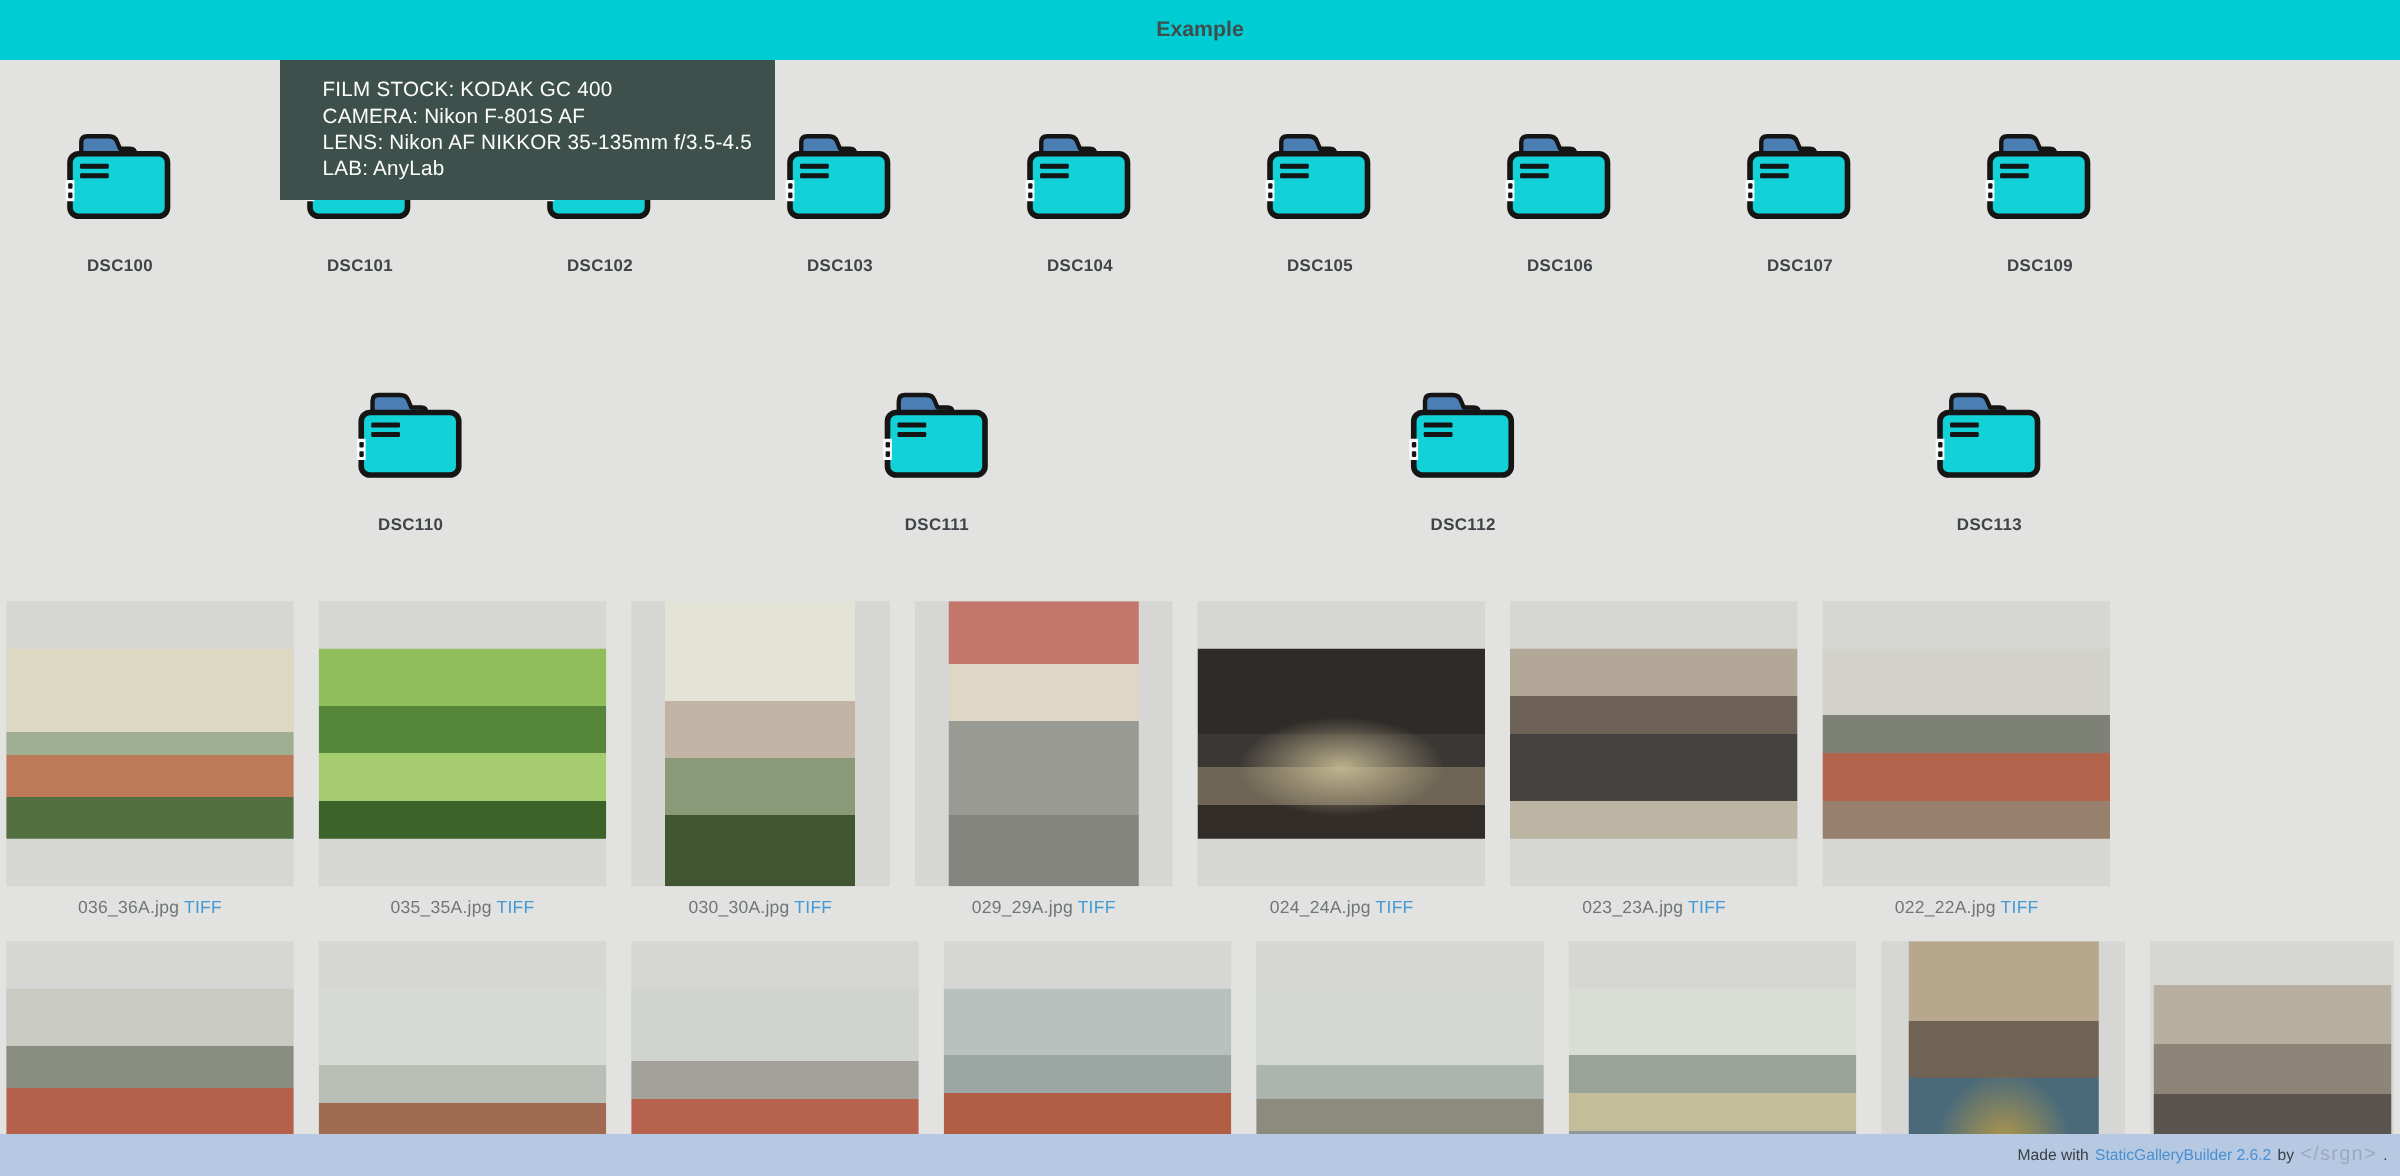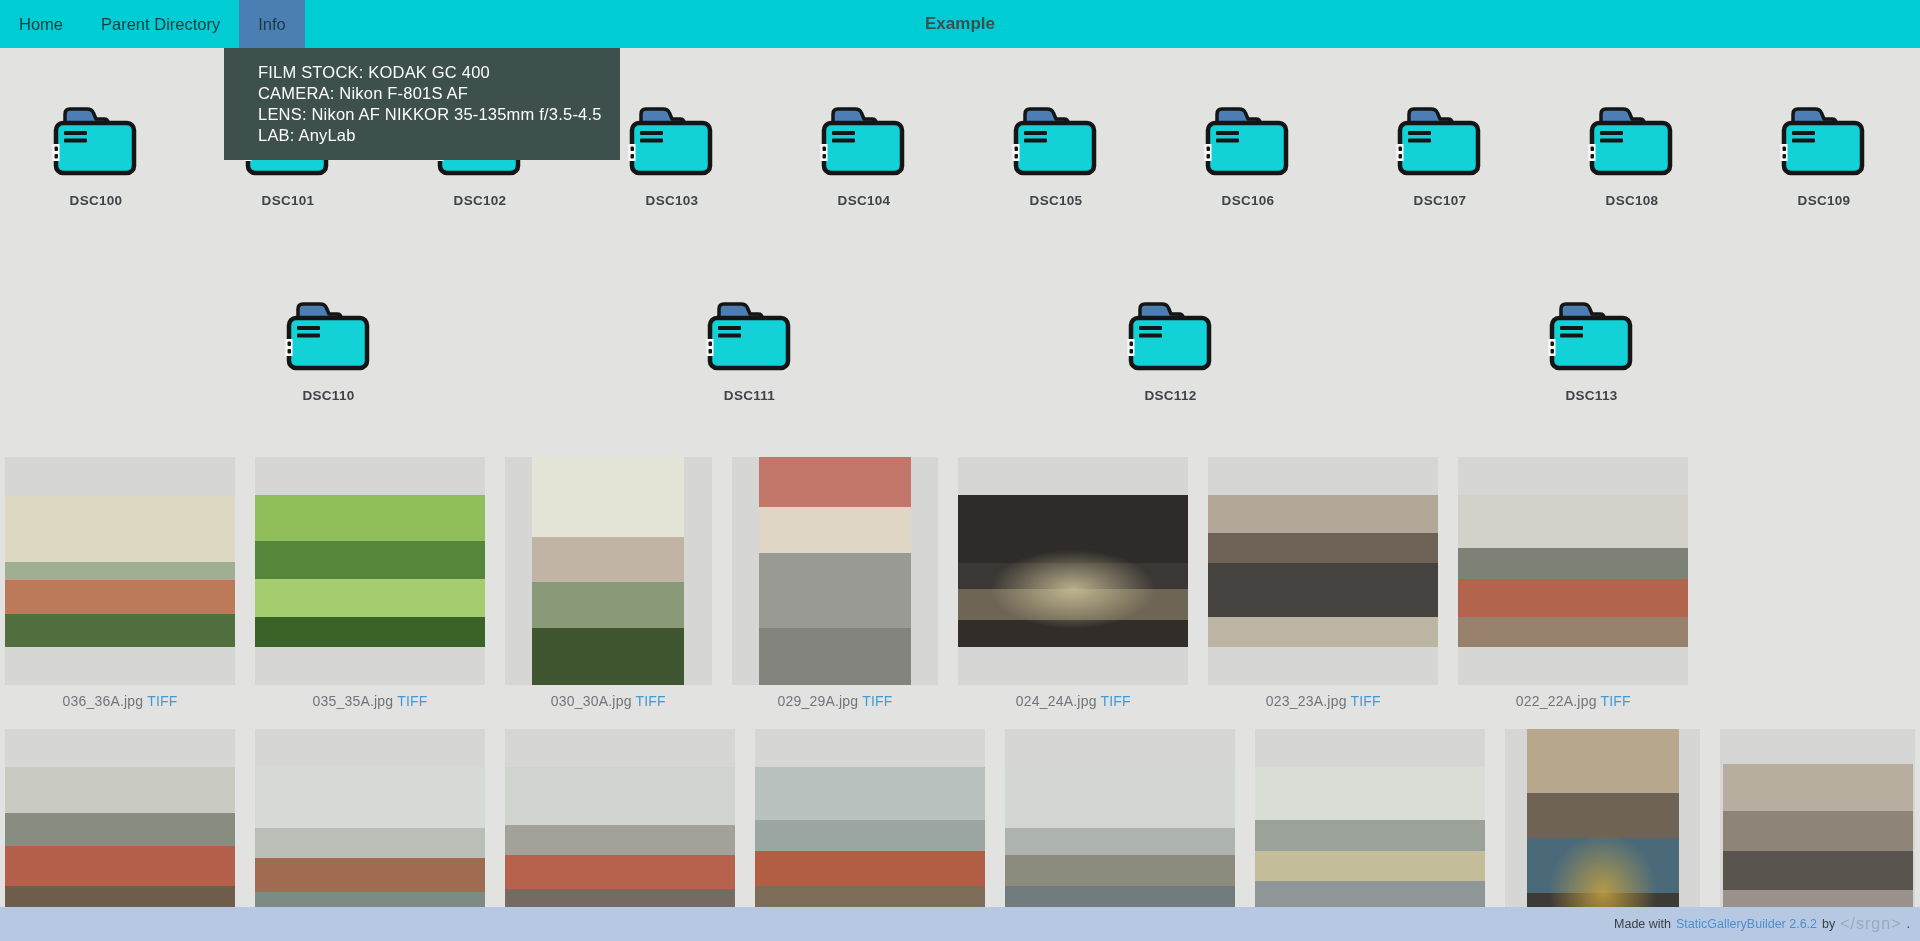--- a/index.html
+++ b/index.html
@@ -31,21 +31,21 @@
   .folder-row{display:flex}
   .folder-row.row1 .folder-cell{width:10%}
   .folder-row.row2{margin-top:90px;justify-content:center}
   .folder-row.row2 .folder-cell{width:421px}
   .folder-cell{display:flex;flex-direction:column;align-items:center;cursor:pointer}
   .folder-icon svg{width:88px;height:74px;display:block}
   .f-tab{fill:var(--folder-tab);stroke:var(--folder-outline);stroke-width:3.5px;stroke-linejoin:round}
   .f-body{fill:var(--folder-body);stroke:var(--folder-outline);stroke-width:4.5px}
   .f-line{fill:var(--folder-outline)}
   .f-stitch{fill:#FBFBFB}
-  .folder-label{margin-top:16px;font-weight:bold;font-size:13.5px;letter-spacing:.3px;color:var(--folder-label)}
+  .folder-label{margin-top:28px;font-weight:bold;font-size:13.5px;letter-spacing:.3px;color:var(--folder-label)}
 
   
   .gallery{margin-top:54px}
   .thumb-grid{display:grid;grid-template-columns:repeat(8,1fr);gap:20px;padding:0 5px}
   .thumb-cell{height:228px;background:var(--cell-bg);display:flex;align-items:center;justify-content:center;overflow:hidden;cursor:pointer}
   .photo{flex:none}
   .photo.landscape{width:230px;height:152px}
   .photo.portrait{width:152px;height:228px}
   .photo.squarish{width:190px;height:158px}
   .thumb-caption{text-align:center;font-size:14px;color:var(--caption-text);padding:8px 0 20px;letter-spacing:.2px}
@@ -55,25 +55,20 @@
   .footer{position:fixed;left:0;right:0;bottom:0;height:34px;background:var(--footer-bg);
     display:flex;justify-content:flex-end;align-items:center;gap:5px;padding-right:10px;
     font-size:12.5px;color:var(--footer-text);z-index:40}
   .footer-link{color:var(--footer-link);text-decoration:none;cursor:pointer}
   .brand{font-family:Liberation Sans, sans-serif;color:var(--brand-gray);font-size:16px;letter-spacing:1px}
 </style>
 </head>
 <body>
 
 <nav class="navbar">
-  <div class="nav-items">
-      <div class="nav-item">Home</div>
-      <div class="nav-item">Parent Directory</div>
-      <div class="nav-item active">Info</div>
-    </div>
   <div class="nav-title">Example</div>
 </nav>
 
 <div class="info-panel">
     <div class="info-line">FILM STOCK: KODAK GC 400</div>
     <div class="info-line">CAMERA: Nikon F-801S AF</div>
     <div class="info-line">LENS: Nikon AF NIKKOR 35-135mm f/3.5-4.5</div>
     <div class="info-line">LAB: AnyLab</div>
   </div>
 
@@ -184,34 +179,20 @@
     <path class="f-tab" d="M13 24 V11 Q13 6 18 6 H35 Q40 6 41.5 10 L44 16 H52 Q56 16 56 20 V24 Z"></path>
     <rect class="f-body" x="4" y="20" width="78" height="50" rx="7"></rect>
     <rect class="f-line" x="12" y="28" width="23" height="4" rx="1"></rect>
     <rect class="f-line" x="12" y="35.5" width="23" height="4" rx="1"></rect>
     <rect class="f-stitch" x="0.5" y="41" width="7" height="17"></rect>
     <rect class="f-line" x="2.5" y="43.5" width="3.5" height="4.5" rx="1"></rect>
     <rect class="f-line" x="2.5" y="51" width="3.5" height="4.5" rx="1"></rect>
   </svg>
 </div>
           <div class="folder-label">DSC107</div>
-        </div>
-        <div class="folder-cell">
-          <div class="folder-icon">
-  <svg viewBox="0 0 88 74" xmlns="http://www.w3.org/2000/svg">
-    <path class="f-tab" d="M13 24 V11 Q13 6 18 6 H35 Q40 6 41.5 10 L44 16 H52 Q56 16 56 20 V24 Z"></path>
-    <rect class="f-body" x="4" y="20" width="78" height="50" rx="7"></rect>
-    <rect class="f-line" x="12" y="28" width="23" height="4" rx="1"></rect>
-    <rect class="f-line" x="12" y="35.5" width="23" height="4" rx="1"></rect>
-    <rect class="f-stitch" x="0.5" y="41" width="7" height="17"></rect>
-    <rect class="f-line" x="2.5" y="43.5" width="3.5" height="4.5" rx="1"></rect>
-    <rect class="f-line" x="2.5" y="51" width="3.5" height="4.5" rx="1"></rect>
-  </svg>
-</div>
-          <div class="folder-label">DSC108</div>
         </div>
         <div class="folder-cell">
           <div class="folder-icon">
   <svg viewBox="0 0 88 74" xmlns="http://www.w3.org/2000/svg">
     <path class="f-tab" d="M13 24 V11 Q13 6 18 6 H35 Q40 6 41.5 10 L44 16 H52 Q56 16 56 20 V24 Z"></path>
     <rect class="f-body" x="4" y="20" width="78" height="50" rx="7"></rect>
     <rect class="f-line" x="12" y="28" width="23" height="4" rx="1"></rect>
     <rect class="f-line" x="12" y="35.5" width="23" height="4" rx="1"></rect>
     <rect class="f-stitch" x="0.5" y="41" width="7" height="17"></rect>
     <rect class="f-line" x="2.5" y="43.5" width="3.5" height="4.5" rx="1"></rect>

